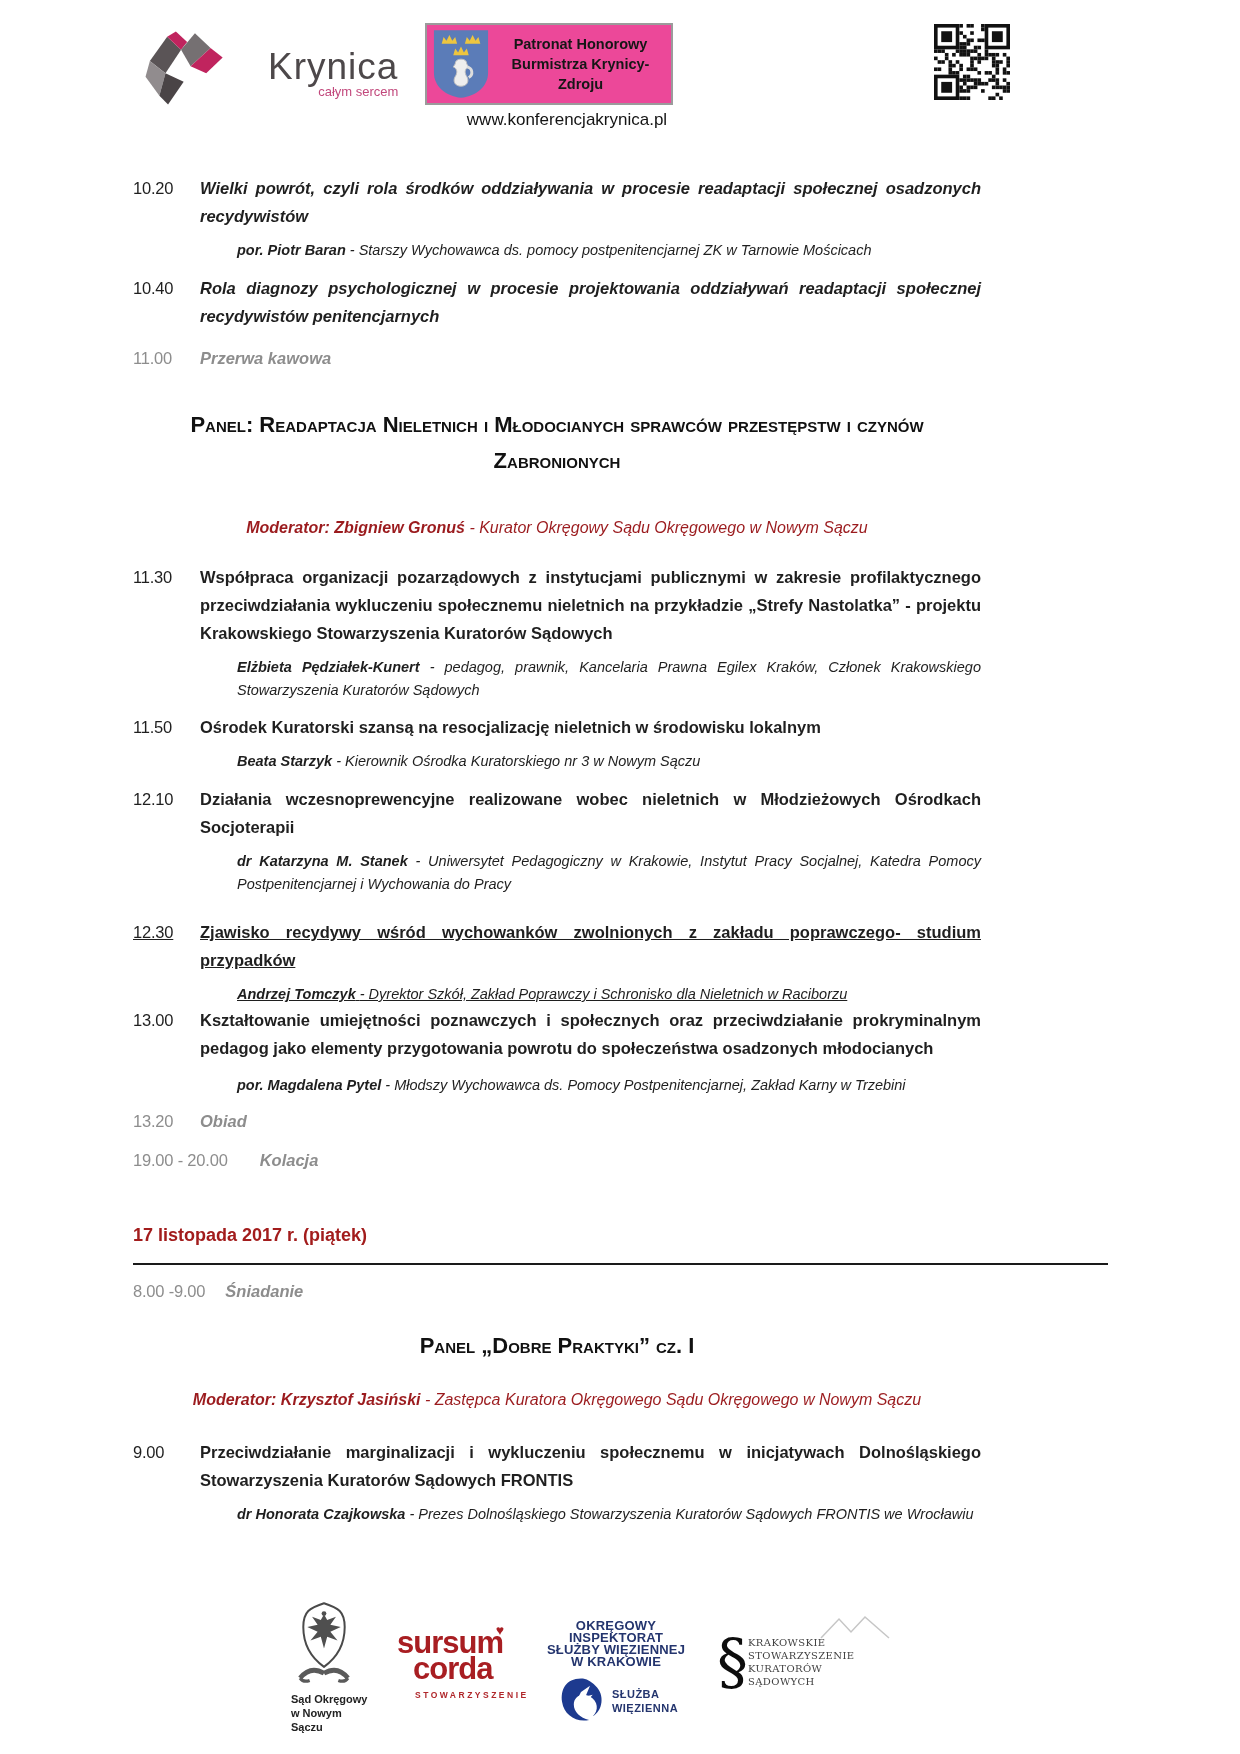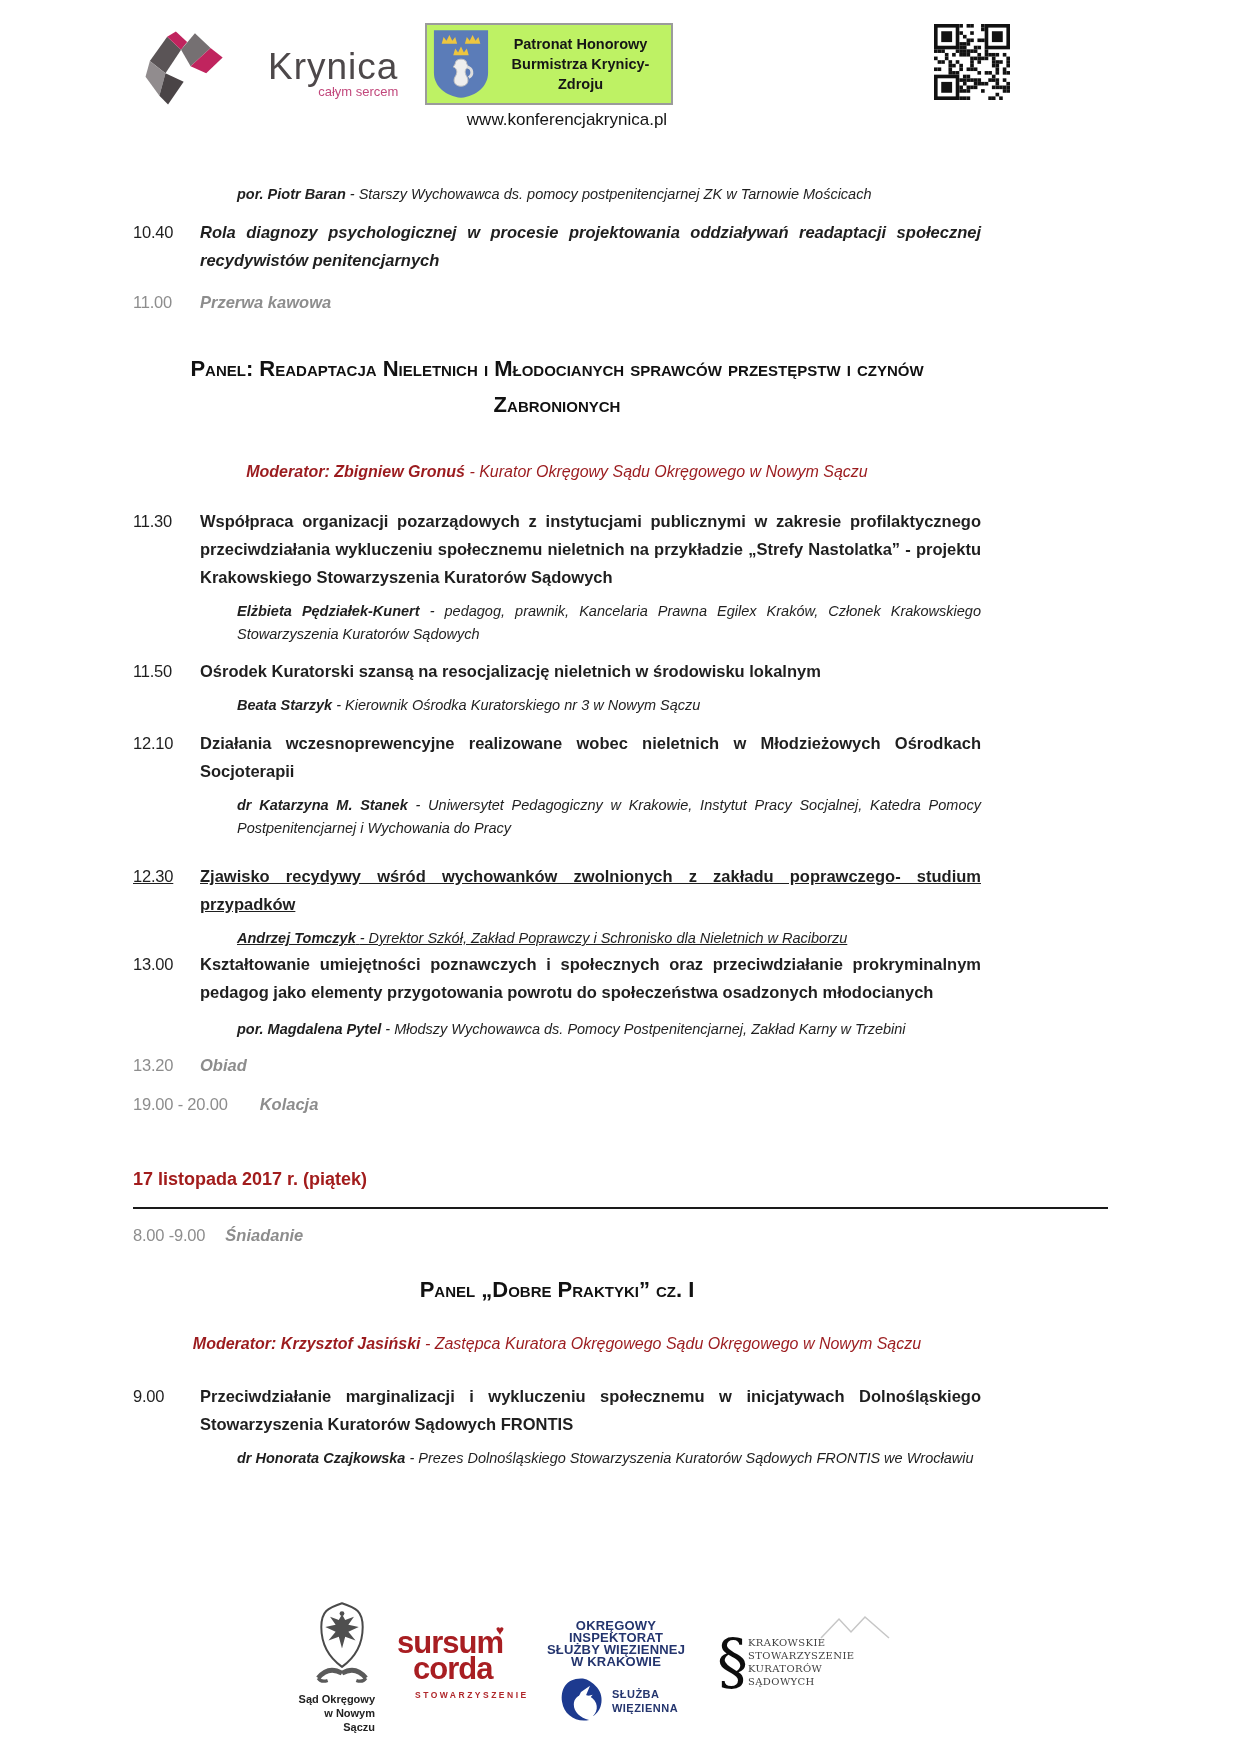--- a/index.html
+++ b/index.html
@@ -7,21 +7,21 @@
     width:1240px;height:1754px;position:relative;background:#ffffff;
     font-family:"Liberation Sans","DejaVu Sans",sans-serif;color:#1f1f1f;
     overflow:hidden;
   }
   
   .hdr-krynica{position:absolute;left:136px;top:26px;display:flex;}
   .kry-text{margin-left:-16px;margin-top:22px;}
   .kry-name{font-size:37px;color:#4d484a;letter-spacing:1px;line-height:38px;margin-left:44px;}
   .kry-tag{font-size:13px;color:#c2487c;text-align:right;margin-top:-2px;}
   .patronat{position:absolute;left:425px;top:23px;width:248px;height:82px;
-    border:2px solid #9b9b9b;display:flex;align-items:center;background:#bef264;box-sizing:border-box;}
+    border:2px solid #9b9b9b;display:flex;align-items:center;background:#ec4899;box-sizing:border-box;}
   .patronat svg{flex:none;margin-left:5px;}
   .patronat-text{flex:1;text-align:center;font-weight:bold;font-size:14.5px;line-height:20px;color:#161616;}
   .qr{position:absolute;left:934px;top:24px;width:76px;height:76px;}
   .website{position:absolute;left:0;top:110px;width:1134px;text-align:center;font-size:17px;color:#141414;}
   
   .main{position:absolute;left:133px;top:174px;width:848px;}
   .row{display:flex;}
   .time{flex:none;min-width:67px;font-size:16.5px;line-height:28px;letter-spacing:-0.2px;}
   .title{flex:1;font-weight:bold;font-size:16.5px;line-height:28px;text-align:justify;}
   .speaker{margin-left:104px;font-size:14.5px;font-style:italic;line-height:23px;text-align:justify;margin-top:9px;}
@@ -43,21 +43,21 @@
   #panel1-head{margin:35px 0 36px;}
   #panel2-head{margin:26px 0 26px;font-size:22px;line-height:30px;}
   .moderator{text-align:center;font-style:italic;font-size:16px;line-height:26px;color:#9b1b1e;}
   #mod1{margin-bottom:22px;}
   #mod2{margin-bottom:25px;}
   .mod-label,.mod-name{font-weight:bold;}
   .date-heading{width:975px;font-weight:bold;font-size:18px;line-height:28px;color:#a21c1c;
     border-bottom:2px solid #1a1a1a;padding-bottom:14px;margin:47px 0 12px;}
   
   .footer{position:absolute;left:291px;top:1598px;display:flex;align-items:flex-start;}
-  .f-court{width:84px;text-align:right;margin-top:2px;}
+  .f-court{width:84px;text-align:left;margin-top:2px;}
   .f-court-cap{font-size:11px;font-weight:bold;line-height:14px;color:#222;margin-top:2px;}
   .f-sursum{width:118px;margin-left:22px;margin-top:32px;color:#a81e22;}
   .sursum-w{font-size:31px;font-weight:bold;letter-spacing:-1px;line-height:26px;position:relative;width:max-content;}
   .sursum-w2{margin-left:16px;}
   .sursum-heart{position:absolute;top:-13px;right:0px;font-size:14px;}
   .sursum-sub{font-size:8.5px;font-weight:bold;letter-spacing:2.5px;color:#b0272b;margin-top:8px;margin-left:18px;}
   .f-prison{width:150px;margin-left:26px;margin-top:22px;text-align:center;color:#24356e;}
   .prison-head{font-size:13px;font-weight:bold;line-height:12px;letter-spacing:0.2px;}
   .prison-row{display:flex;align-items:center;justify-content:center;margin-top:6px;}
   .prison-label{font-size:11px;font-weight:bold;text-align:left;line-height:14px;margin-left:4px;letter-spacing:0.5px;}
@@ -240,20 +240,24 @@
     <rect x="0.00" y="50.67" width="25.33" height="25.33"></rect>
     <rect fill="#fff" x="3.62" y="54.29" width="18.10" height="18.10"></rect>
     <rect x="7.24" y="57.90" width="10.86" height="10.86"></rect>
   </svg>
 
 <div class="website">www.konferencjakrynica.pl</div>
 
 <div class="main">
 
   <div class="item" id="item1">
+    <div class="row">
+      <div class="time">10.20</div>
+      <div class="title" style="font-style:italic">Wielki powrót, czyli rola środków oddziaływania w procesie readaptacji społecznej osadzonych recydywistów</div>
+    </div>
     <div class="speaker">
       <span class="sp-name">por. Piotr Baran</span>
       <span>- Starszy Wychowawca ds. pomocy postpenitencjarnej ZK w Tarnowie Mościcach</span>
     </div>
   </div>
 
   <div class="item" id="item2">
     <div class="row">
       <div class="time">10.40</div>
       <div class="title" style="font-style:italic">Rola diagnozy psychologicznej w procesie projektowania oddziaływań readaptacji społecznej recydywistów penitencjarnych</div>

